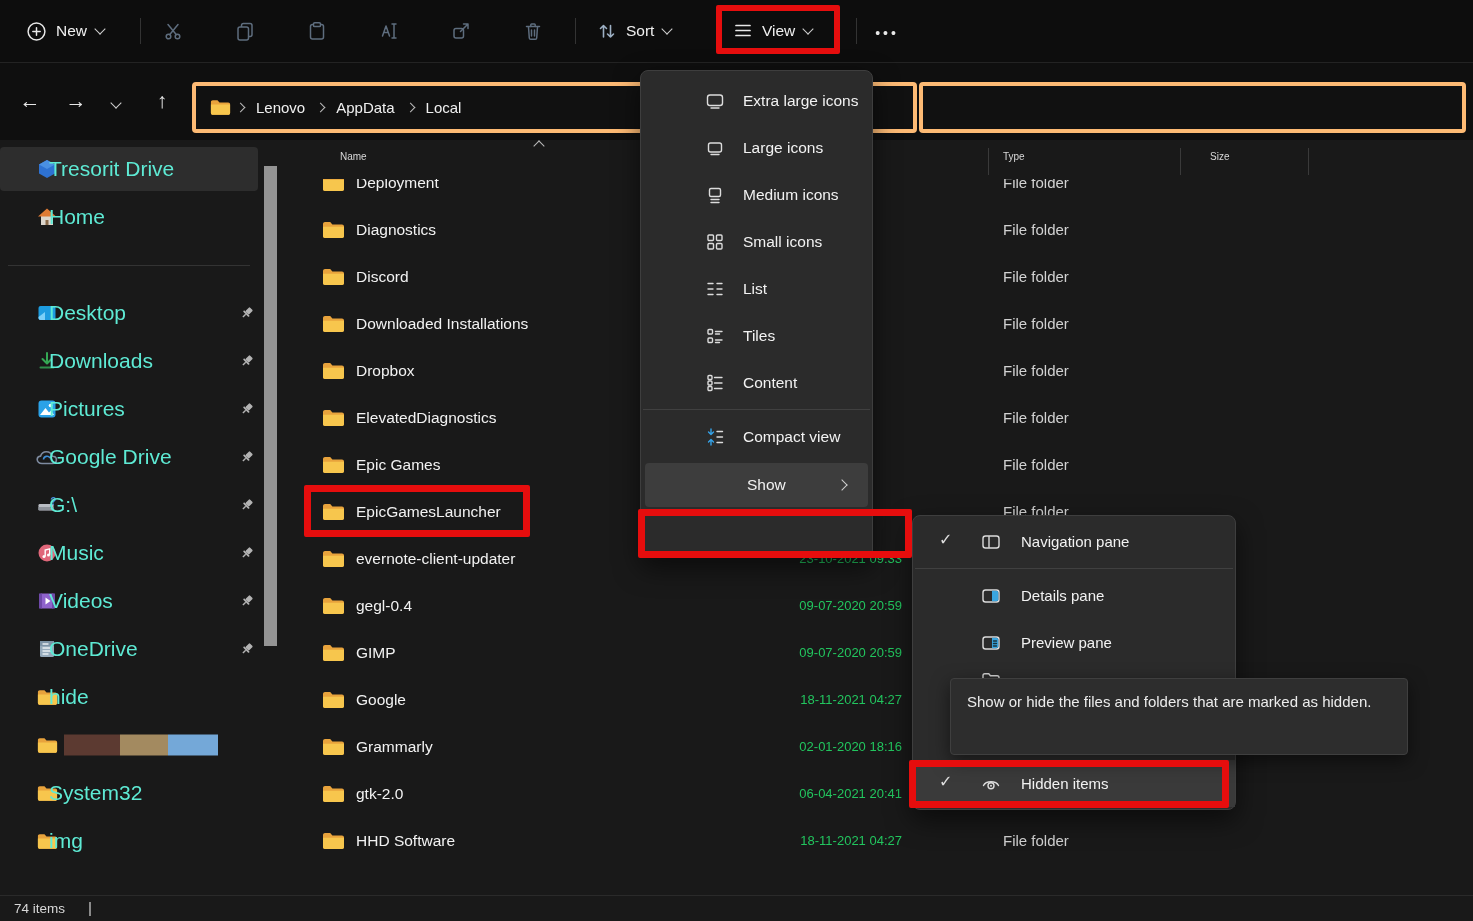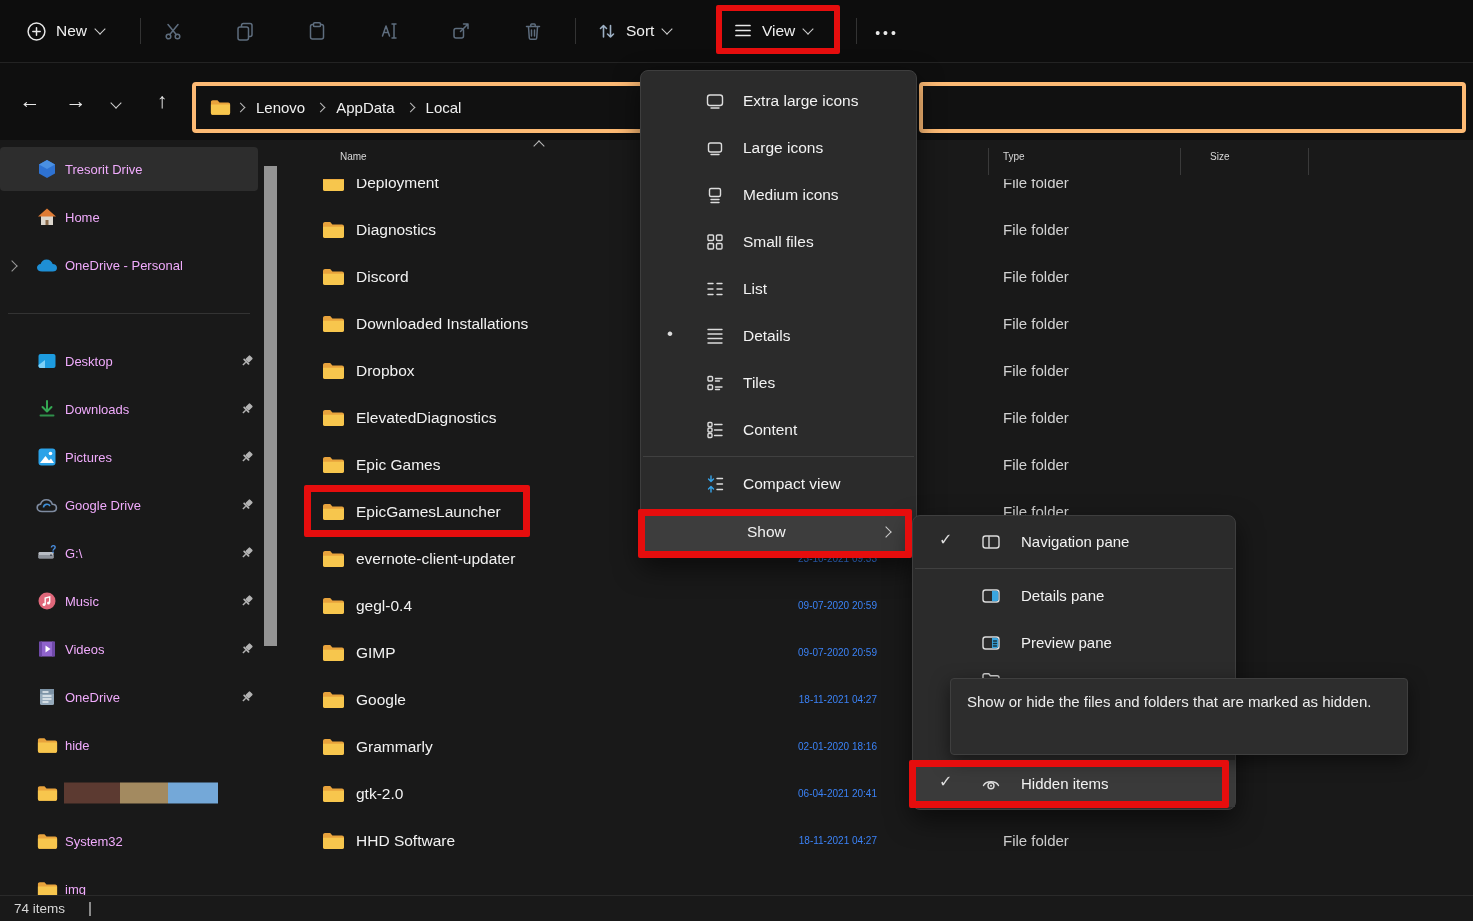--- a/index.html
+++ b/index.html
@@ -22,45 +22,45 @@
   .navarrow{position:absolute;top:50%;transform:translate(-50%,-54%);font-size:21px;color:#e6e6e6;}
   .navchev{position:absolute;top:50%;transform:translate(-50%,-50%) ;}
   .addrbox{position:absolute;top:19px;height:51px;border:4px solid #fdba74;border-radius:4px;background:#111;box-sizing:border-box;display:flex;align-items:center;}
   .crumb{font-size:15px;color:#f0f0f0;margin:0 6px;}
   .crumbchev{display:inline-block;width:6px;height:6px;border-right:1.5px solid #bcbcbc;border-bottom:1.5px solid #bcbcbc;transform:rotate(-45deg);margin:0 6px;}
 
   
   .sidebar{position:absolute;left:0;top:145px;width:285px;bottom:0;overflow:hidden;z-index:2;}
   .sitem{height:48px;display:flex;align-items:center;position:relative;cursor:default;}
   .sitem .sicon{position:absolute;left:36px;width:22px;display:flex;justify-content:center;}
-  .sitem .slabel{position:absolute;left:65px;font-size:13px;color:#f0abfc;white-space:nowrap;}
+  .sitem .slabel{position:absolute;left:49px;font-size:21px;color:#5eead4;white-space:nowrap;}
   .sitem.sel::before{content:"";position:absolute;left:0;top:2px;bottom:2px;right:27px;background:#2d2d2d;border-radius:4px;}
   .sitem>*{position:relative;}
   .pin{position:absolute;left:240px;top:50%;transform:translateY(-50%);}
   .sexp{position:absolute;left:8px;top:50%;transform:translateY(-50%);}
   .ssep{height:48px;position:relative;}
   .ssep::after{content:"";position:absolute;left:8px;right:35px;top:24px;height:1px;background:#333;}
   .redact{position:absolute;left:64px;top:50%;transform:translateY(-50%);display:flex;}
   .redact i{display:block;height:21px;}
   .sb-scroll{position:absolute;left:264px;top:21px;width:13px;height:480px;background:#949494;}
 
   
   .hdr{position:absolute;left:287px;top:140px;right:0;height:39px;background:#191919;z-index:6;}
   .hcell{position:absolute;top:11px;font-size:10px;color:#d8d8d8;}
   .hsep{position:absolute;top:8px;width:1px;height:27px;background:#3a3a3a;}
   .hsort{position:absolute;left:248px;top:2px;width:7px;height:7px;border-right:1.6px solid #bbb;border-bottom:1.6px solid #bbb;transform:rotate(-135deg);}
   .rows{position:absolute;left:287px;top:159px;right:0;height:737px;overflow:hidden;z-index:1;}
   .frow{height:47px;display:flex;align-items:center;position:relative;}
   .ficon{margin-left:35px;}
   .fname{margin-left:11px;font-size:15.5px;color:#f2f2f2;white-space:nowrap;}
-  .fdate{position:absolute;left:440px;width:150px;text-align:right;font-size:10px;color:#3b82f6;white-space:nowrap;}
+  .fdate{position:absolute;left:465px;width:150px;text-align:right;font-size:13px;color:#22c55e;white-space:nowrap;}
   .ftype{position:absolute;left:716px;font-size:15px;color:#d2d2d2;white-space:nowrap;}
 
   
-  .menu{position:absolute;left:640px;top:70px;width:277px;height:488px;background:#2b2b2b;border:1px solid #3e3e3e;
+  .menu{position:absolute;left:640px;top:70px;width:233px;height:488px;background:#2b2b2b;border:1px solid #3e3e3e;
         border-radius:8px;box-shadow:0 10px 26px rgba(0,0,0,.55);z-index:10;box-sizing:border-box;padding-top:6px;}
   .mitem{height:47px;position:relative;display:flex;align-items:center;cursor:default;}
   .m-bullet::before{content:"•";position:absolute;left:26px;top:12px;color:#dcdcdc;font-size:17px;}
   .m-icon{position:absolute;left:62px;width:24px;display:flex;justify-content:center;}
   .m-label{position:absolute;left:102px;font-size:15.5px;color:#f2f2f2;white-space:nowrap;}
   .m-sep{height:1px;background:#404040;margin:3px 2px;}
   .mitem.hl{background:#3d3d3d;border-radius:4px;margin:3px 4px 0 4px;height:44px;}
   .m-chevr{position:absolute;right:22px;top:50%;transform:translateY(-50%) rotate(-45deg);width:7px;height:7px;
            border-right:1.6px solid #cfcfcf;border-bottom:1.6px solid #cfcfcf;}
   .submenu{position:absolute;left:912px;top:515px;width:324px;height:295px;background:#2b2b2b;border:1px solid #3e3e3e;
@@ -206,29 +206,20 @@
     <div class="sitem">
       <span class="sicon">
         <svg width="20" height="20" viewBox="0 0 20 20">
             <rect x="4" y="9" width="12" height="9" fill="#dcd6cd"></rect>
             <path d="M10 1.5 19 9.5H1z" fill="#de7b35"></path>
             <rect x="8.5" y="13" width="3" height="5" fill="#8a6a4a"></rect>
           </svg>
       </span>
       <span class="slabel">Home</span>
     </div>
-    <div class="sitem">
-      <span class="sexp"><span class="chev right" style="border-color:#9a9a9a;"></span></span>
-      <span class="sicon">
-        <svg width="22" height="15" viewBox="0 0 22 14">
-            <path d="M6 13C3 13 1 11.5 1 9.2c0-2 1.6-3.4 3.6-3.6C5.4 3 7.6 1 10.5 1c3 0 5.4 1.9 6.2 4.6 2.4 0 4.3 1.6 4.3 3.8 0 2.2-1.8 3.6-4.2 3.6z" fill="#1e8fd5"></path>
-          </svg>
-      </span>
-      <span class="slabel">OneDrive - Personal</span>
-    </div>
     <div class="ssep"></div>
     <div class="sitem">
       <span class="sicon">
         <svg width="20" height="20" viewBox="0 0 20 20">
             <rect x="1.5" y="3" width="17" height="14" rx="2" fill="#1d9ce0"></rect>
             <path d="M1.5 14 8 9v8H3.5c-1.1 0-2-.9-2-2z" fill="#7cd0f8"></path>
           </svg>
       </span>
       <span class="slabel">Desktop</span>
       <span class="pin">
@@ -642,37 +633,29 @@
     </div>
     <div class="mitem">
       <span class="m-icon">
           <svg width="20" height="20" viewBox="0 0 20 20" class="ic">
             <rect x="3" y="3" width="5.5" height="5.5" rx="1"></rect>
             <rect x="11.5" y="3" width="5.5" height="5.5" rx="1"></rect>
             <rect x="3" y="11.5" width="5.5" height="5.5" rx="1"></rect>
             <rect x="11.5" y="11.5" width="5.5" height="5.5" rx="1"></rect>
           </svg>
         </span>
-      <span class="m-label">Small files</span>
+      <span class="m-label">Small icons</span>
     </div>
     <div class="mitem">
       <span class="m-icon">
           <svg width="20" height="20" viewBox="0 0 20 20" class="ic">
             <path d="M3 4.5h5M3 10h5M3 15.5h5M12 4.5h5M12 10h5M12 15.5h5"></path>
           </svg>
         </span>
       <span class="m-label">List</span>
-    </div>
-    <div class="mitem m-bullet">
-      <span class="m-icon">
-          <svg width="20" height="20" viewBox="0 0 20 20" class="ic">
-            <path d="M3 3.5h14M3 8h14M3 12.5h14M3 17h14"></path>
-          </svg>
-        </span>
-      <span class="m-label">Details</span>
     </div>
     <div class="mitem">
       <span class="m-icon">
           <svg width="20" height="20" viewBox="0 0 20 20" class="ic">
             <rect x="3" y="3.5" width="4.5" height="4.5" rx="1"></rect>
             <path d="M10.5 5.5H17M10.5 8h4"></path>
             <rect x="3" y="12" width="4.5" height="4.5" rx="1"></rect>
             <path d="M10.5 14H17M10.5 16.5h4"></path>
           </svg>
         </span>

